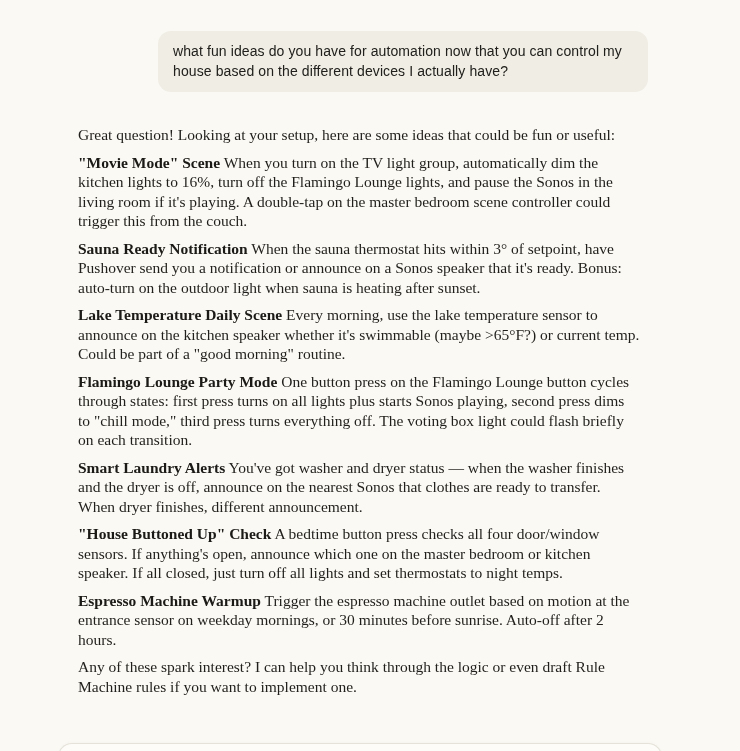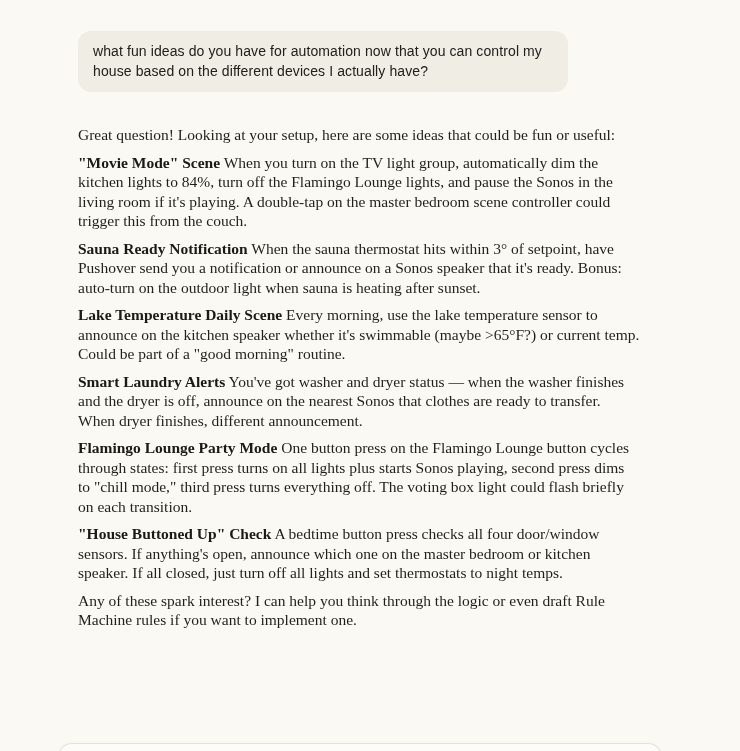--- a/index.html
+++ b/index.html
@@ -14,20 +14,21 @@
     font-family: "Liberation Sans", sans-serif;
   }
   .chat-column {
     position: absolute;
     left: 78px;
     top: 0;
     width: 570px;
   }
   .user-row {
     display: flex;
+    justify-content: flex-end;
     padding-top: 31px;
   }
   .user-bubble {
     background: #efede4;
     border-radius: 13px;
     padding: 10px 15px 11px 15px;
     max-width: 490px;
     font-family: "Liberation Sans", sans-serif;
     font-size: 14px;
     line-height: 20px;
@@ -70,32 +71,33 @@
 
 <div class="chat-column">
 
   <div class="user-row">
     <div class="user-bubble">what fun ideas do you have for automation now that you can control my house based on the different devices I actually have?</div>
   </div>
 
   <div class="assistant-response">
     <p>Great question! Looking at your setup, here are some ideas that could be fun or useful:</p>
 
-    <p><strong>"Movie Mode" Scene</strong> <span>When you turn on the TV light group, automatically dim the kitchen lights to 84%, turn off the Flamingo Lounge lights, and pause the Sonos in the living room if it's playing. A double-tap on the master bedroom scene controller could trigger this from the couch.</span></p>
+    <p><strong>"Movie Mode" Scene</strong> <span>When you turn on the TV light group, automatically dim the kitchen lights to 16%, turn off the Flamingo Lounge lights, and pause the Sonos in the living room if it's playing. A double-tap on the master bedroom scene controller could trigger this from the couch.</span></p>
 
     <p><strong>Sauna Ready Notification</strong> <span>When the sauna thermostat hits within 3° of setpoint, have Pushover send you a notification or announce on a Sonos speaker that it's ready. Bonus: auto-turn on the outdoor light when sauna is heating after sunset.</span></p>
 
     <p><strong>Lake Temperature Daily Scene</strong> <span>Every morning, use the lake temperature sensor to announce on the kitchen speaker whether it's swimmable (maybe &gt;65°F?) or current temp. Could be part of a "good morning" routine.</span></p>
 
+    <p><strong>Flamingo Lounge Party Mode</strong> <span>One button press on the Flamingo Lounge button cycles through states: first press turns on all lights plus starts Sonos playing, second press dims to "chill mode," third press turns everything off. The voting box light could flash briefly on each transition.</span></p>
+
     <p><strong>Smart Laundry Alerts</strong> <span>You've got washer and dryer status — when the washer finishes and the dryer is off, announce on the nearest Sonos that clothes are ready to transfer. When dryer finishes, different announcement.</span></p>
-
-    <p><strong>Flamingo Lounge Party Mode</strong> <span>One button press on the Flamingo Lounge button cycles through states: first press turns on all lights plus starts Sonos playing, second press dims to "chill mode," third press turns everything off. The voting box light could flash briefly on each transition.</span></p>
 
     <p><strong>"House Buttoned Up" Check</strong> <span>A bedtime button press checks all four door/window sensors. If anything's open, announce which one on the master bedroom or kitchen speaker. If all closed, just turn off all lights and set thermostats to night temps.</span></p>
 
+    <p><strong>Espresso Machine Warmup</strong> <span>Trigger the espresso machine outlet based on motion at the entrance sensor on weekday mornings, or 30 minutes before sunrise. Auto-off after 2 hours.</span></p>
 
 
     <p>Any of these spark interest? I can help you think through the logic or even draft Rule Machine rules if you want to implement one.</p>
   </div>
 
 </div>
 
 <div class="composer"></div>
 
 </body></html>

